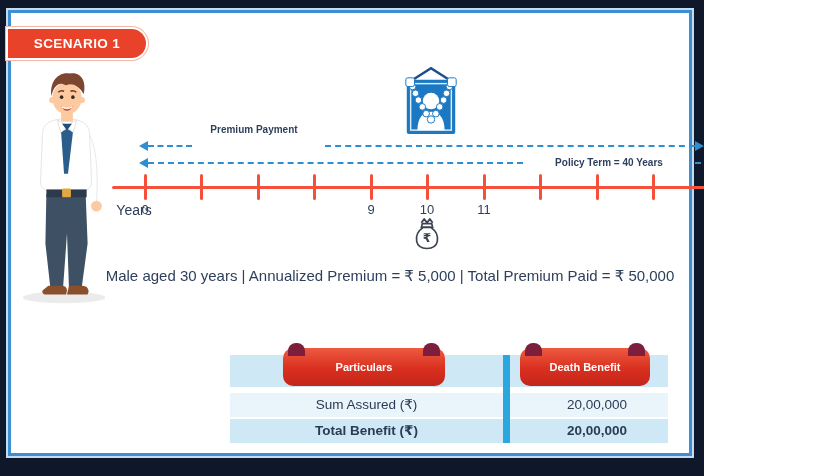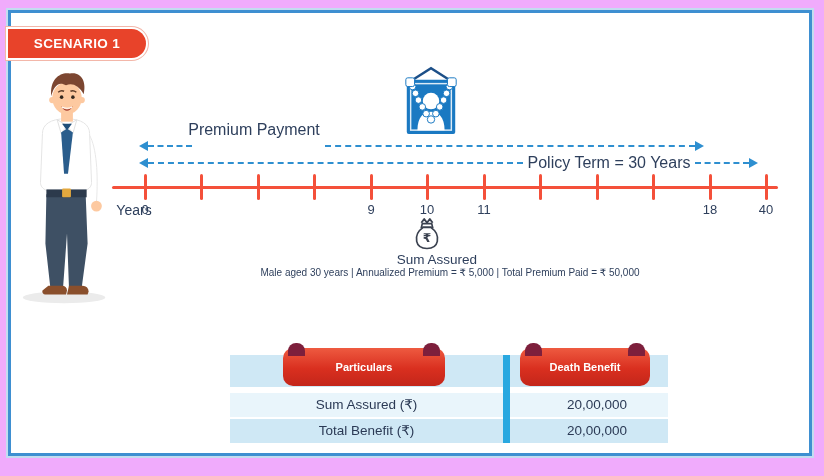--- a/index.html
+++ b/index.html
@@ -1,16 +1,16 @@
 <!DOCTYPE html>
 <html><head>
 <meta charset="utf-8">
 <style>
   html,body{margin:0;padding:0;background:#ffffff;}
-  .stage{position:relative;width:824px;height:476px;background:#f0abfc;overflow:hidden;
+  .stage{position:relative;width:704px;height:476px;background:#0f172a;overflow:hidden;
          font-family:"Liberation Sans","DejaVu Sans",sans-serif;color:#2e3f5c;}
   .panel{position:absolute;left:8px;top:10px;right:12px;bottom:20px;
          border:3px solid #3e8fd1;box-shadow:0 0 0 2px #c3dcf0;background:#ffffff;}
   .content{position:absolute;inset:0;}
 
   
   .badge{position:absolute;left:-3px;top:16px;width:138px;height:29px;line-height:29px;
          background:#e8432a;color:#ffffff;font-weight:bold;font-size:13.5px;letter-spacing:.4px;
          text-align:center;border-radius:0 15px 15px 0;
          box-shadow:0 0 0 2px #ffffff,0 0 0 3px #f3b7a9;}
@@ -23,29 +23,29 @@
   .tick{position:absolute;top:0;width:0;height:0;}
   .tick .bar{position:absolute;left:-1.5px;top:161px;width:3px;height:26px;background:#f4503a;border-radius:2px;display:block;}
   .tick .tlabel{position:absolute;top:189px;left:-25px;width:50px;text-align:center;font-size:13px;color:#2e3f5c;display:block;}
   .years-label{position:absolute;left:68px;top:189px;width:44px;text-align:center;font-size:14px;margin-left:33px;}
 
   
   .dash{position:absolute;height:0;border-top:2px dashed #2e8fd0;}
   .ah{position:absolute;width:0;height:0;border-top:5px solid transparent;border-bottom:5px solid transparent;}
   .ah.left{border-right:9px solid #2e8fd0;}
   .ah.right{border-left:9px solid #2e8fd0;}
-  .arrow-label{position:absolute;text-align:center;font-size:16px;color:#2e3f5c;line-height:16px;white-space:nowrap;}
+  .arrow-label{position:absolute;text-align:center;font-size:10px;color:#2e3f5c;line-height:16px;white-space:nowrap;font-weight:bold;}
 
   
   .frame-icon{position:absolute;left:389px;top:52px;width:62px;height:76px;}
   .bag-icon{position:absolute;left:401px;top:202px;width:30px;height:36px;}
   .sum-label{position:absolute;left:356px;top:239px;width:140px;text-align:center;font-size:13.5px;}
 
   
-  .profile-line{position:absolute;left:88px;right:8px;top:254px;text-align:center;font-size:10px;white-space:nowrap;}
+  .profile-line{position:absolute;left:88px;right:8px;top:254px;text-align:center;font-size:15px;white-space:nowrap;}
   .note{position:absolute;left:28px;right:4px;top:287px;text-align:center;font-size:13.5px;line-height:17px;}
   .note sup{font-size:9px;vertical-align:super;line-height:0;}
 
   
   .btable{position:absolute;left:219px;top:338px;width:438px;height:96px;}
   .band{position:absolute;left:0;width:438px;}
   .band.hdr{top:4px;height:32px;background:#cfe8f5;}
   .band.r1{top:42px;height:24px;background:#e9f5fb;}
   .band.r2{top:68px;height:24px;background:#cfe8f5;}
   .divider{position:absolute;left:273px;top:4px;width:7px;height:88px;background:#29a8e0;}
@@ -53,21 +53,21 @@
           border-radius:10px;color:#ffffff;font-weight:bold;font-size:11px;text-align:center;
           display:flex;align-items:center;justify-content:center;z-index:2;}
   .ribbon::before,.ribbon::after{content:"";position:absolute;top:-5px;width:17px;height:13px;
           background:#7d1f3c;border-radius:8px 8px 0 0;z-index:-1;}
   .ribbon::before{left:5px;} .ribbon::after{right:5px;}
   .ribbon.p{left:53px;width:162px;}
   .ribbon.d{left:290px;width:130px;}
   .ribbon .wrap2{max-width:74px;line-height:22px;margin:1px auto;}
   .cell{position:absolute;font-size:13.5px;text-align:center;line-height:24px;color:#2b3a55;}
   .cell.c1{left:0;width:273px;} .cell.c2{left:288px;width:158px;}
-  .cell.row1{top:42px;text-align:center;} .cell.row2{top:68px;font-weight:normal;}
+  .cell.row1{top:42px;text-align:center;} .cell.row2{top:68px;font-weight:bold;}
 </style>
 </head>
 <body>
 
 <div class="stage">
   <div class="panel">
     <div class="content">
 
       <div class="badge">SCENARIO 1</div>
 
@@ -162,21 +162,21 @@
         <div class="arrow-label" style="left:168px;top:109px;width:150px">
           <div>Premium Payment</div>
         </div>
         <span class="dash" style="left:314px;top:132px;width:370px"></span>
         <span class="ah right" style="left:684px;top:128px"></span>
       </div>
 
       <div>
         <span class="ah left" style="left:128px;top:145px"></span>
         <span class="dash" style="left:137px;top:149px;width:375px"></span>
-        <div class="arrow-label" style="left:516px;top:142px;width:164px">Policy Term = 30 Years</div>
+        <div class="arrow-label" style="left:516px;top:142px;width:164px">Policy Term = 40 Years</div>
         <span class="dash" style="left:684px;top:149px;width:54px"></span>
         <span class="ah right" style="left:738px;top:145px"></span>
       </div>
 
       <div class="frame-icon">
         <svg viewBox="0 0 64 78" width="62" height="76">
           <path d="M10,17 L32,3 L54,17" stroke="#1c4f88" stroke-width="2.5" fill="none"></path>
           <rect x="7" y="15" width="50" height="56" rx="2" fill="#1a79c2"></rect>
           <rect x="11" y="19" width="42" height="48" fill="none" stroke="#ffffff" stroke-width="1.5" opacity="0.85"></rect>
           <circle cx="32" cy="37" r="8.5" fill="#ffffff"></circle>
@@ -200,21 +200,20 @@
       </div>
 
       <div class="bag-icon">
         <svg viewBox="0 0 32 36" width="30" height="36">
           <path d="M10,7 L13,3 L16,7 L19,3 L22,7" fill="none" stroke="#3b4250" stroke-width="2" stroke-linejoin="round"></path>
           <path d="M11,8 h10 l1,4 h-12 z" fill="#ffffff" stroke="#3b4250" stroke-width="1.8"></path>
           <path d="M12,12 C6,16 4,22 5,27 C6,32 10,34.5 16,34.5 C22,34.5 26,32 27,27 C28,22 26,16 20,12 Z" fill="#ffffff" stroke="#3b4250" stroke-width="1.8"></path>
           <text x="16" y="28" font-size="13" font-weight="bold" fill="#3b4250" text-anchor="middle">₹</text>
         </svg>
       </div>
-      <div class="sum-label">Sum Assured</div>
 
       <div class="profile-line">Male aged 30 years | Annualized Premium = ₹ 5,000 | Total Premium Paid = ₹ 50,000</div>
 
 
       <div class="btable">
         <div class="band hdr"></div>
         <div class="band r1"></div>
         <div class="band r2"></div>
         <div class="divider"></div>
         <div class="ribbon p">

